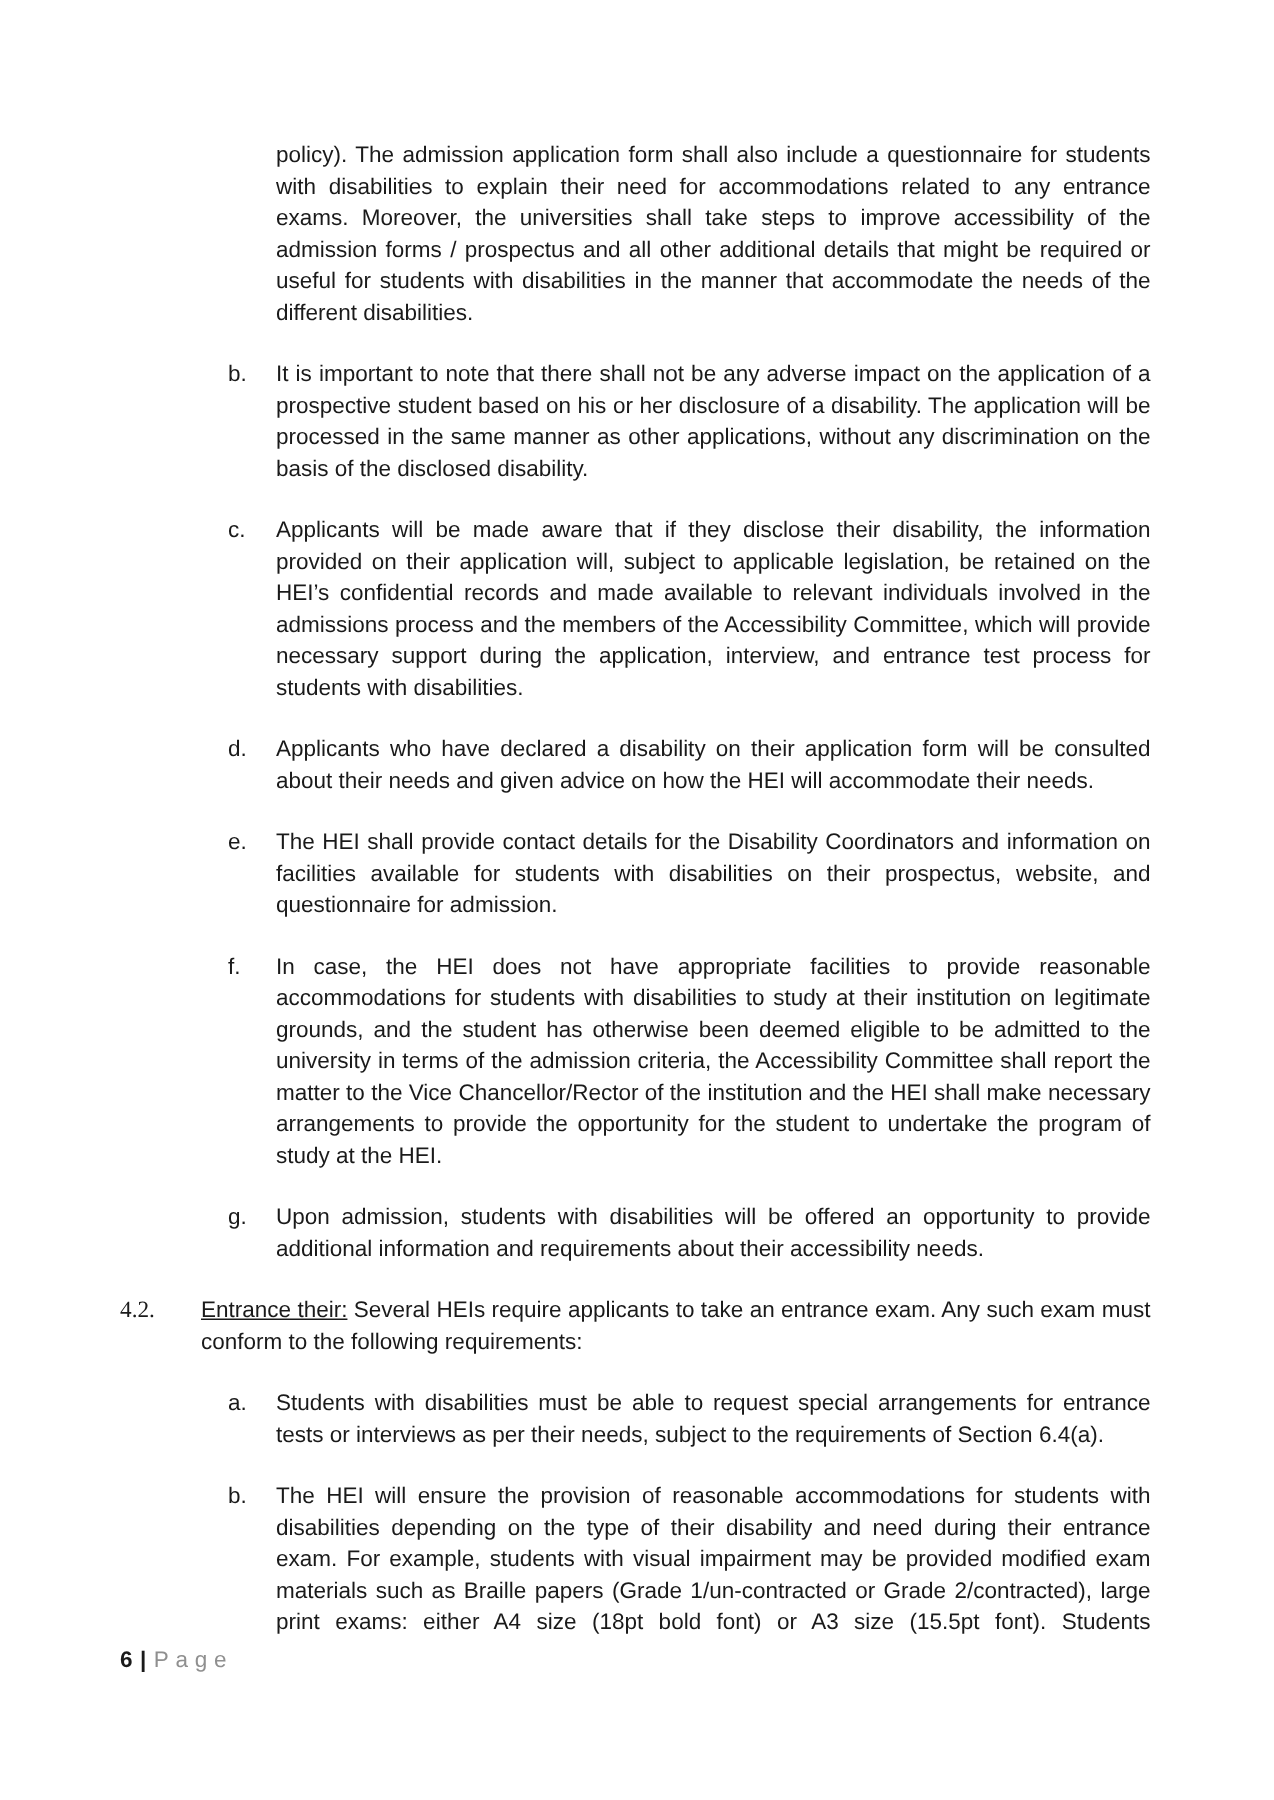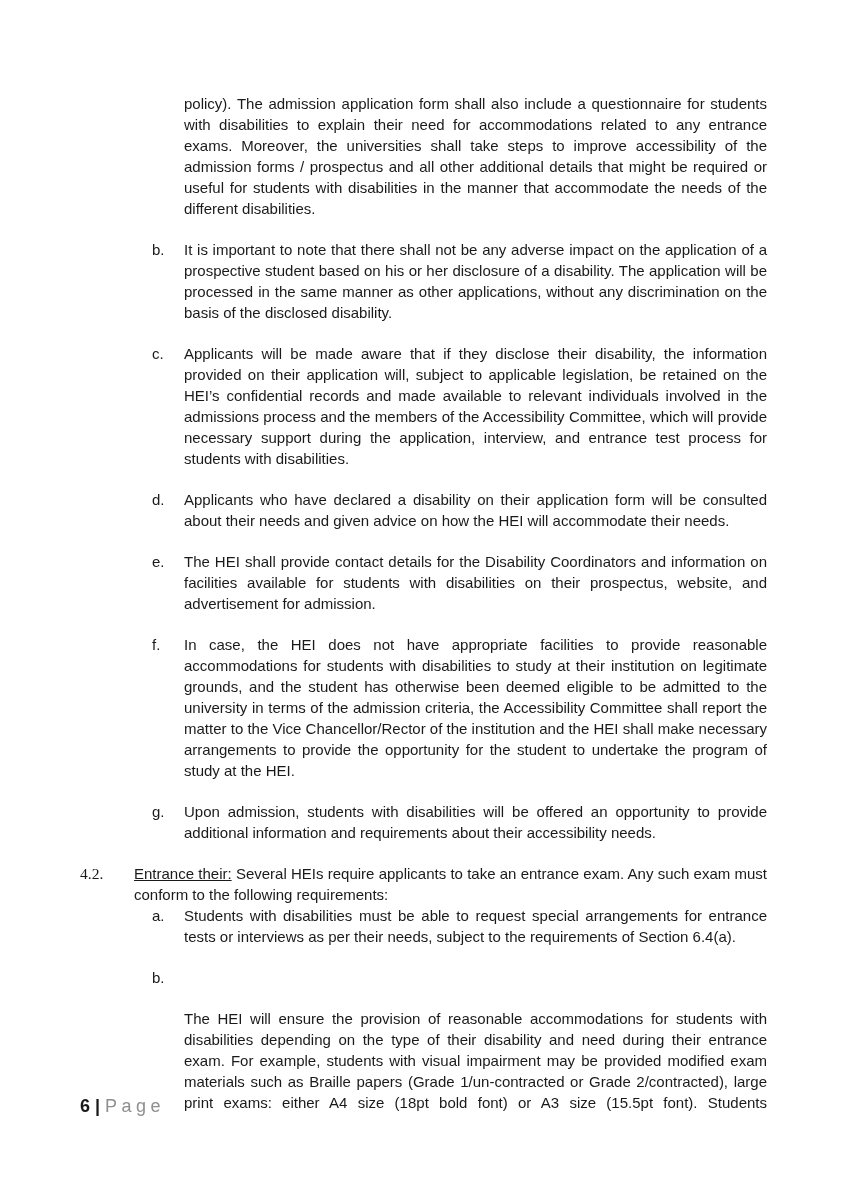--- a/index.html
+++ b/index.html
@@ -27,35 +27,36 @@
     margin-bottom: 20px;
     text-align: justify;
   }
   .li {
     display: flex;
     margin-left: 72px;
     margin-bottom: 20px;
   }
   .li-label { flex: 0 0 32px; }
   .li-text  { flex: 1; text-align: justify; }
-  .justify-last { text-align-last: justify; margin-top: 41px; }
+  .justify-last { text-align-last: justify; }
   .section {
     display: flex;
+    margin-bottom: 20px;
   }
   .sec-num {
     flex: 0 0 54px;
     font-family: "Liberation Serif", serif;
     font-size: 15.5px;
   }
   .sec-text { flex: 1; text-align: justify; }
   .u { text-decoration: underline; }
   .footer {
     position: absolute;
     left: 80px; top: 1096px;
-    font-size: 18px;
+    font-size: 15px;
     line-height: 21px;
   }
   .pg-num { font-weight: 700; color: #1a1a1a; }
   .pg-sep { font-weight: 700; color: #1a1a1a; margin: 0 5px; }
   .pg-label { color: #8f8f8f; letter-spacing: 4.5px; }
 </style>
 </head>
 <body>
 
 <div class="sheet">
@@ -73,21 +74,21 @@
       <p class="li-text">Applicants will be made aware that if they disclose their disability, the information provided on their application will, subject to applicable legislation, be retained on the HEI’s confidential records and made available to relevant individuals involved in the admissions process and the members of the Accessibility Committee, which will provide necessary support during the application, interview, and entrance test process for students with disabilities.</p>
     </div>
 
     <div class="li">
       <span class="li-label">d.</span>
       <p class="li-text">Applicants who have declared a disability on their application form will be consulted about their needs and given advice on how the HEI will accommodate their needs.</p>
     </div>
 
     <div class="li">
       <span class="li-label">e.</span>
-      <p class="li-text">The HEI shall provide contact details for the Disability Coordinators and information on facilities available for students with disabilities on their prospectus, website, and advertisement for admission.</p>
+      <p class="li-text">The HEI shall provide contact details for the Disability Coordinators and information on facilities available for students with disabilities on their prospectus, website, and questionnaire for admission.</p>
     </div>
 
     <div class="li">
       <span class="li-label">f.</span>
       <p class="li-text">In case, the HEI does not have appropriate facilities to provide reasonable accommodations for students with disabilities to study at their institution on legitimate grounds, and the student has otherwise been deemed eligible to be admitted to the university in terms of the admission criteria, the Accessibility Committee shall report the matter to the Vice Chancellor/Rector of the institution and the HEI shall make necessary arrangements to provide the opportunity for the student to undertake the program of study at the HEI.</p>
     </div>
 
     <div class="li">
       <span class="li-label">g.</span>
       <p class="li-text">Upon admission, students with disabilities will be offered an opportunity to provide additional information and requirements about their accessibility needs.</p>

